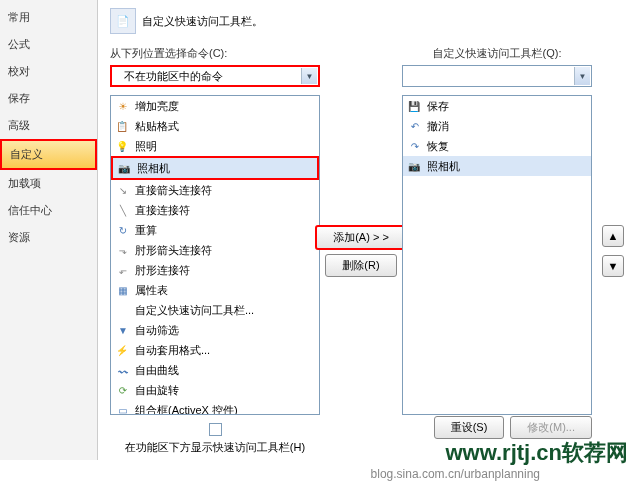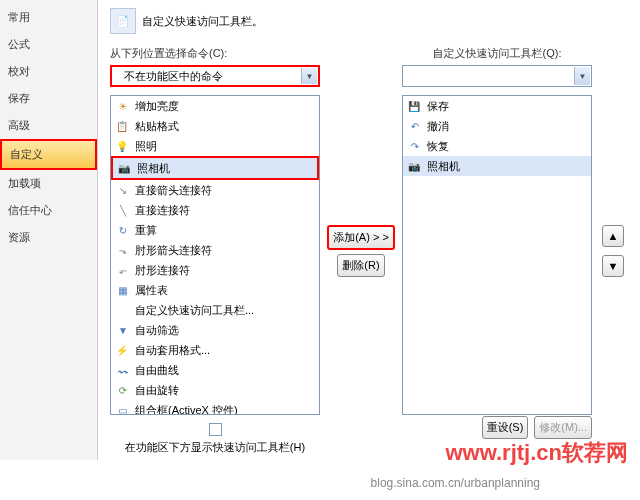--- a/index.html
+++ b/index.html
@@ -19,29 +19,29 @@
 .label { margin-bottom: 4px; color: #333; }
 .dropdown { width: 100%; height: 22px; border: 1px solid #7f9db9; background: #fff; display: flex; align-items: center; padding: 0 12px; position: relative; }
 .dropdown.red { border: 2px solid red; }
 .dropdown-arrow { position: absolute; right: 1px; top: 1px; bottom: 1px; width: 16px; background: linear-gradient(#e8f0fb, #c8d8ee); border-left: 1px solid #abc; display: flex; align-items: center; justify-content: center; font-size: 8px; color: #456; }
 .listbox { border: 1px solid #7f9db9; height: 320px; overflow-y: auto; background: #fff; margin-top: 8px; }
 .listbox.short { height: 320px; }
 .list-item { display: flex; align-items: center; gap: 4px; padding: 2px 4px; white-space: nowrap; }
 .list-item.selected { background: #d8e6f7; }
 .list-item.red { border: 2px solid red; }
 .item-icon { width: 16px; height: 16px; display: inline-flex; align-items: center; justify-content: center; font-size: 10px; flex-shrink: 0; }
-.btn { border: 1px solid #888; background: linear-gradient(#fefefe, #e4e4e4); padding: 3px 4px; border-radius: 3px; cursor: pointer; white-space: nowrap; }
+.btn { border: 1px solid #888; background: linear-gradient(#fefefe, #e4e4e4); padding: 3px 16px; border-radius: 3px; cursor: pointer; white-space: nowrap; }
 .btn.red { border: 2px solid red; }
 .btn.disabled { color: #999; }
 .arrow-btn { width: 22px; height: 22px; border: 1px solid #888; background: linear-gradient(#fefefe, #e4e4e4); border-radius: 3px; display: flex; align-items: center; justify-content: center; cursor: pointer; }
 .bottom-row { margin-top: 1px; display: flex; gap: 6px; justify-content: flex-end; }
 .checkbox-row { margin-top: 8px; display: flex; align-items: center; gap: 4px; flex-direction: column; }
 .checkbox { width: 13px; height: 13px; border: 1px solid #7f9db9; background: #fff; }
-.watermark { position: absolute; bottom: 32px; right: 12px; font-size: 22px; font-weight: bold; color: #ef4444; }
-.watermark2 { position: absolute; bottom: 10px; right: 100px; font-size: 12px; color: #888; }
+.watermark { position: absolute; bottom: 32px; right: 12px; font-size: 22px; font-weight: bold; color: #14532d; }
+.watermark2 { position: absolute; bottom: 19px; right: 100px; font-size: 12px; color: #888; }
 .ic-blue { color: #4a7ab8; }
 .ic-green { color: #5a9e4a; }
 .ic-orange { color: #d88c2a; }
 .ic-gray { color: #888; }
 </style>
 </head>
 <body>
 
 <div class="container">
   <div class="sidebar" id="sidebar">

